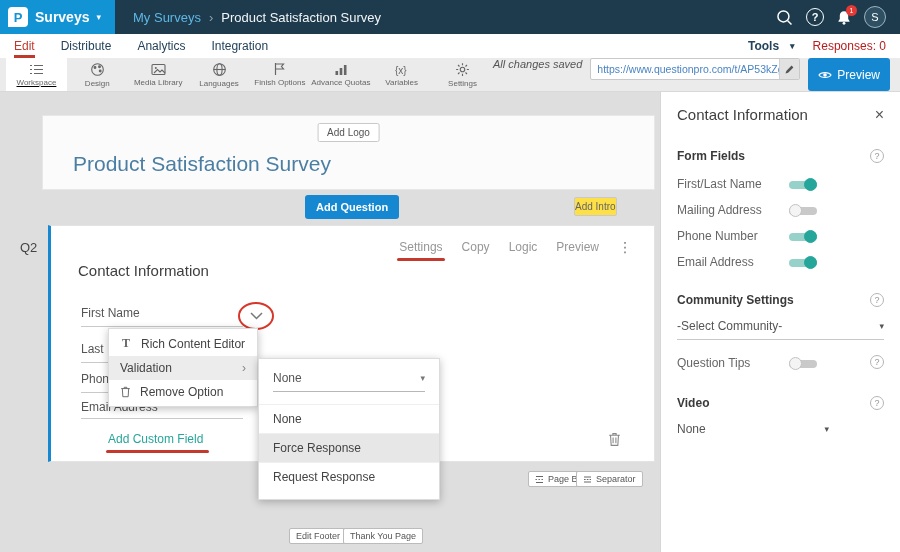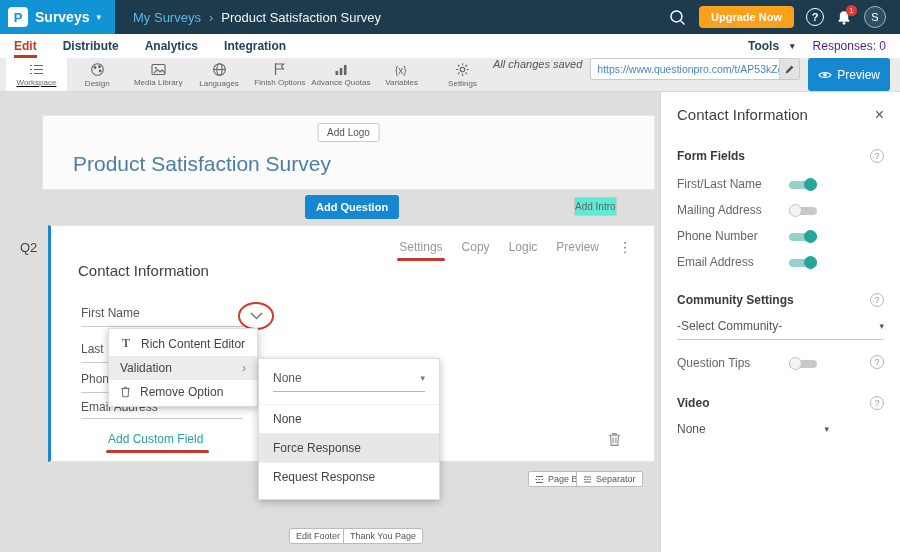--- a/index.html
+++ b/index.html
@@ -19,47 +19,47 @@
   .topbar-right { margin-left:auto; display:flex; align-items:center; gap:12px; padding-right:14px; }
   .iconbtn { display:flex; align-items:center; justify-content:center; cursor:pointer; }
   .upgrade-btn { background:#f9a11b; color:#fff; font-size:11px; font-weight:bold; border:none; border-radius:4px; padding:5px 12px; cursor:pointer; }
   .help-btn { width:18px; height:18px; border:1px solid #fff; border-radius:50%; color:#fff; font-size:11px; font-weight:bold; display:flex; align-items:center; justify-content:center; cursor:pointer; }
   .bell-wrap { position:relative; cursor:pointer; display:flex; }
   .badge { position:absolute; top:-4px; right:-5px; min-width:11px; height:11px; background:#e53935; border-radius:50%; color:#fff; font-size:7px; display:flex; align-items:center; justify-content:center; padding:0 2px; }
   .avatar { width:22px; height:22px; border-radius:50%; background:#2f4f63; border:1px solid #9db4c0; color:#fff; font-size:11px; display:flex; align-items:center; justify-content:center; cursor:pointer; }
 
   
   .tabbar { position:absolute; top:34px; left:0; width:900px; height:24px; background:#fff; display:flex; align-items:stretch; padding:0 14px; z-index:39; }
-  .tab { font-size:12px; font-weight:bold; color:#24435c; margin-right:26px; display:flex; align-items:center; cursor:pointer; border-bottom:3px solid transparent; padding-top:2px; }
+  .tab { font-size:12px; font-weight:normal; color:#24435c; margin-right:26px; display:flex; align-items:center; cursor:pointer; border-bottom:3px solid transparent; padding-top:2px; }
   .tab.active { color:#c0392b; border-bottom-color:#c0392b; }
   .tabbar-right { margin-left:auto; display:flex; align-items:center; gap:18px; }
   .tools { font-size:12px; font-weight:bold; color:#24435c; cursor:pointer; display:flex; align-items:center; gap:11px; }
   .tools .caret { color:#24435c; }
-  .responses { font-size:12px; color:#4c1d95; }
+  .responses { font-size:12px; color:#b91c1c; }
 
   
   .toolbar { position:absolute; top:58px; left:0; width:900px; height:34px; background:#ebebeb; border-bottom:1px solid #d9d9d9; display:flex; align-items:stretch; padding-left:6px; z-index:38; }
   .tool { width:64px; display:flex; flex-direction:column; align-items:center; justify-content:center; gap:2px; cursor:pointer; }
   .tool.active { background:#fff;text-decoration:underline; }
   .tool svg { display:block; }
   .tool-label { font-size:8px; color:#666; white-space:nowrap; }
   .toolbar-right { margin-left:auto; display:flex; }
   .saved { font-size:11px; font-style:italic; color:#555; margin-right:8px; white-space:nowrap; }
   .url-box { width:210px; height:22px; background:#fff; border:1px solid #c9c9c9; border-radius:2px; display:flex; align-items:center; overflow:hidden; }
   .url-text { font-size:10.5px; color:#4a84c4; padding-left:6px; white-space:nowrap; overflow:hidden; flex:1; cursor:text; }
   .pencil-btn { width:20px; height:20px; background:#e2e2e2; border-left:1px solid #d0d0d0; display:flex; align-items:center; justify-content:center; flex:none; cursor:pointer; }
   .preview-btn { margin:0 10px 0 8px; background:#1588d1; border:none; border-radius:3px; color:#fff; font-size:12px; display:flex; align-items:center; gap:5px; padding:5px 10px; cursor:pointer; }
 
   
   .main { position:absolute; top:92px; left:0; width:660px; height:460px; background:#dedede;text-decoration:underline; }
   .survey-head-card { position:absolute; left:42px; top:23px; width:613px; height:75px; background:#fbfbfb; border:1px solid #e7e7e7; }
   .add-logo-btn { position:absolute; left:50%; transform:translateX(-50%); top:7px; background:#fff; border:1px solid #c9c9c9; border-radius:2px; font-size:10px; color:#555; padding:3px 9px; cursor:pointer; }
   .survey-title { position:absolute; left:30px; top:36px; font-size:21px; color:#4b7ea3; }
   .add-question-btn { position:absolute; left:305px; top:103px; background:#1588d1; border:none; border-radius:3px; color:#fff; font-size:11px; font-weight:bold; padding:6px 11px; cursor:pointer; }
-  .add-intro-btn { position:absolute; left:574px; top:105px; background:#5eead4; border:1px solid #c9c9c9; border-radius:2px; font-size:10px; color:#666; padding:3px 0; cursor:pointer; }
+  .add-intro-btn { position:absolute; left:574px; top:105px; background:#fde047; border:1px solid #c9c9c9; border-radius:2px; font-size:10px; color:#666; padding:3px 0; cursor:pointer; }
   .q-label { position:absolute; left:20px; top:148px; font-size:13px; color:#444; }
 
   .question-card { position:absolute; left:48px; top:133px; width:607px; height:237px; background:#fff; border:1px solid #e3e3e3; border-left:3px solid #1588d1; }
   .q-actions { position:absolute; top:13px; right:22px; display:flex; align-items:center; gap:19px; }
   .q-action { font-size:12px; color:#979797; cursor:pointer; position:relative; }
   .q-dots { font-size:14px; color:#777; cursor:pointer; letter-spacing:0; }
   .q-title { position:absolute; left:27px; top:36px; font-size:15px; color:#3f3f3f; }
   .field-label { position:absolute; left:30px; font-size:12px; color:#555; cursor:text; }
   .field-line { position:absolute; left:30px; width:162px; height:1px; background:#c9c9c9; }
   .field-chevron { position:absolute; left:196px; cursor:pointer; width:18px; height:14px; display:flex; align-items:center; justify-content:center; }
@@ -127,21 +127,20 @@
       <span class="bc-sep">›</span>
       <span class="bc-current">Product Satisfaction Survey</span>
     </div>
     <div class="topbar-right">
       <span class="iconbtn">
         <svg width="19" height="19" viewBox="0 0 18 18" fill="none" stroke="#fff" stroke-width="1.4">
             <circle cx="8" cy="8" r="5.2"></circle>
             <path d="M12 12l3.6 3.6"></path>
           </svg>
       </span>
-      <button class="upgrade-btn">Upgrade Now</button>
       <span class="help-btn">
           <span>?</span>
         </span>
       <span class="bell-wrap">
         <svg width="16" height="17" viewBox="0 0 16 17">
             <path fill="#fff" d="M8 2.2c-2.5 0-4.2 1.8-4.2 4.3v3.4L2.5 12v.8h11v-.8l-1.3-2.1V6.5c0-2.5-1.7-4.3-4.2-4.3z"></path>
             <circle cx="8" cy="14.3" r="1.4" fill="#fff"></circle>
           </svg>
         <span class="badge">1</span>
       </span>

